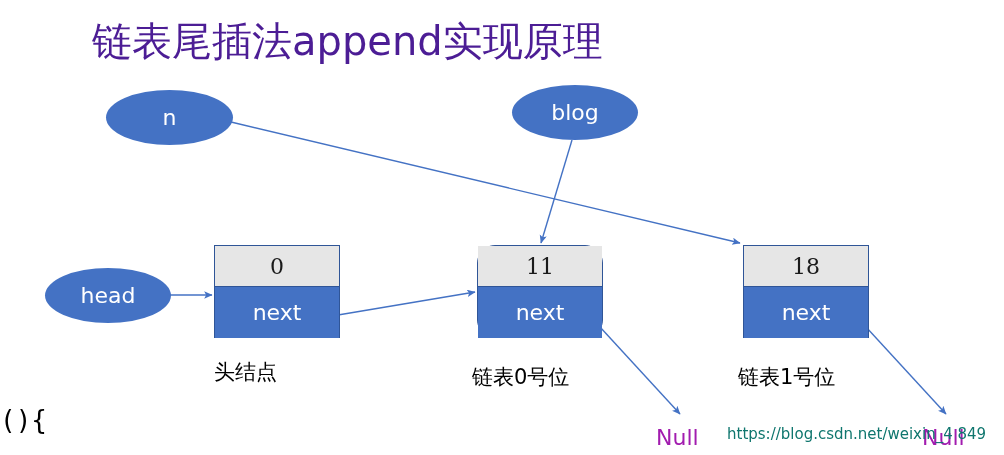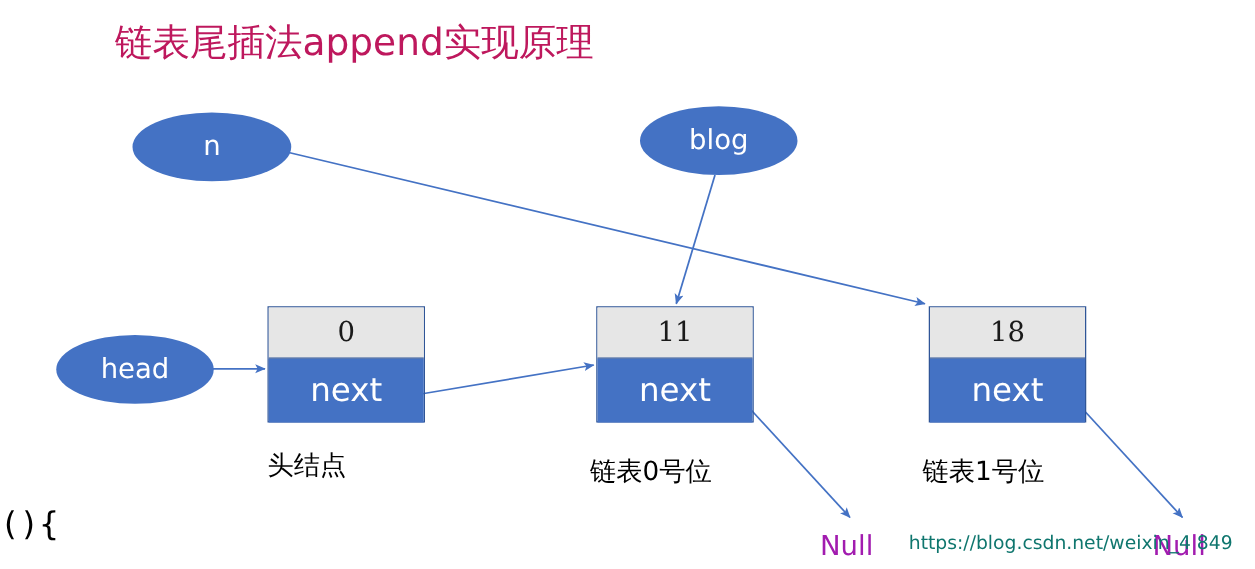--- a/index.html
+++ b/index.html
@@ -19,22 +19,22 @@
     position: absolute;
     left: 0; top: 0;
     width: 1004px;
     height: 455px;
     pointer-events: none;
   }
   .title {
     position: absolute;
     left: 92px;
     top: 14px;
-    font-size: 30px;
-    color: #be185d;
+    font-size: 40px;
+    color: #4c1d95;
     font-family: "DejaVu Sans", sans-serif;
     white-space: nowrap;
     letter-spacing: 0px;
   }
   .ptr-label {
     position: absolute;
     font-family: "DejaVu Sans Mono", monospace;
     font-size: 20px;
     white-space: nowrap;
   }
@@ -72,21 +72,21 @@
     font-family: "DejaVu Serif", serif;
     border-bottom: 1px solid #2f5597;
     box-sizing: border-box;
   }
   .node-next {
     height: 51px;
     background: #4472c4;
     display: flex;
     align-items: center;
     justify-content: center;
-    font-size: 26px;
+    font-size: 22px;
     color: #ffffff;
     font-family: "DejaVu Sans", sans-serif;
     box-sizing: border-box;
   }
   .caption {
     position: absolute;
     font-size: 21px;
     color: #000000;
     font-family: "DejaVu Sans", sans-serif;
     white-space: nowrap;
@@ -156,21 +156,21 @@
   <div class="ellipse" style="left:45px; top:268px; width:126px; height:55px;">
     <span>head</span>
   </div>
 
   <div class="node-box" style="left:214px; top:245px;">
     <div class="node-val">0</div>
     <div class="node-next">next</div>
   </div>
   <div class="caption" style="left:214px; top:358px; width:126px;">头结点</div>
 
-  <div class="node-box" style="left:477px; top:245px;">
+  <div class="node-box" style="left:477px; top:245px;border-radius:18px;">
     <div class="node-val">11</div>
     <div class="node-next">next</div>
   </div>
   <div class="caption" style="left:472px; top:363px; width:136px;">链表0号位</div>
 
   <div class="node-box" style="left:743px; top:245px;">
     <div class="node-val">18</div>
     <div class="node-next">next</div>
   </div>
   <div class="caption" style="left:738px; top:363px; width:136px;">链表1号位</div>

